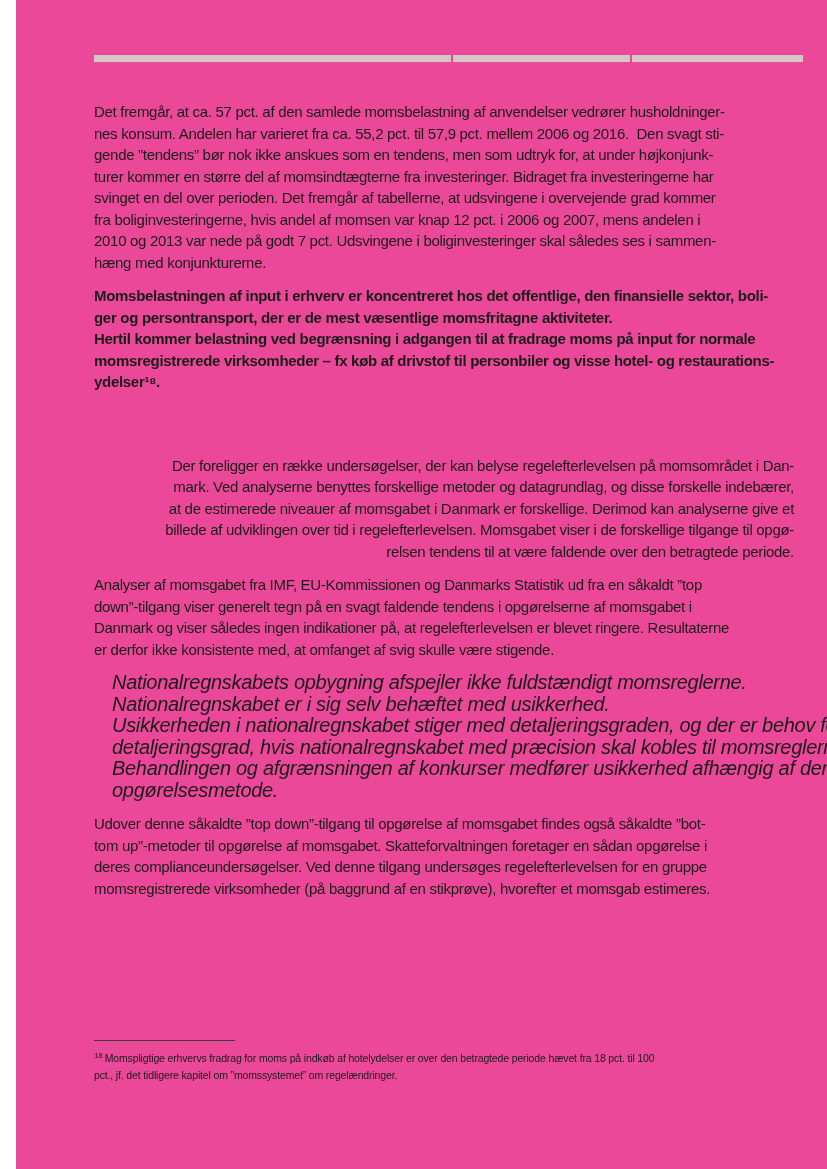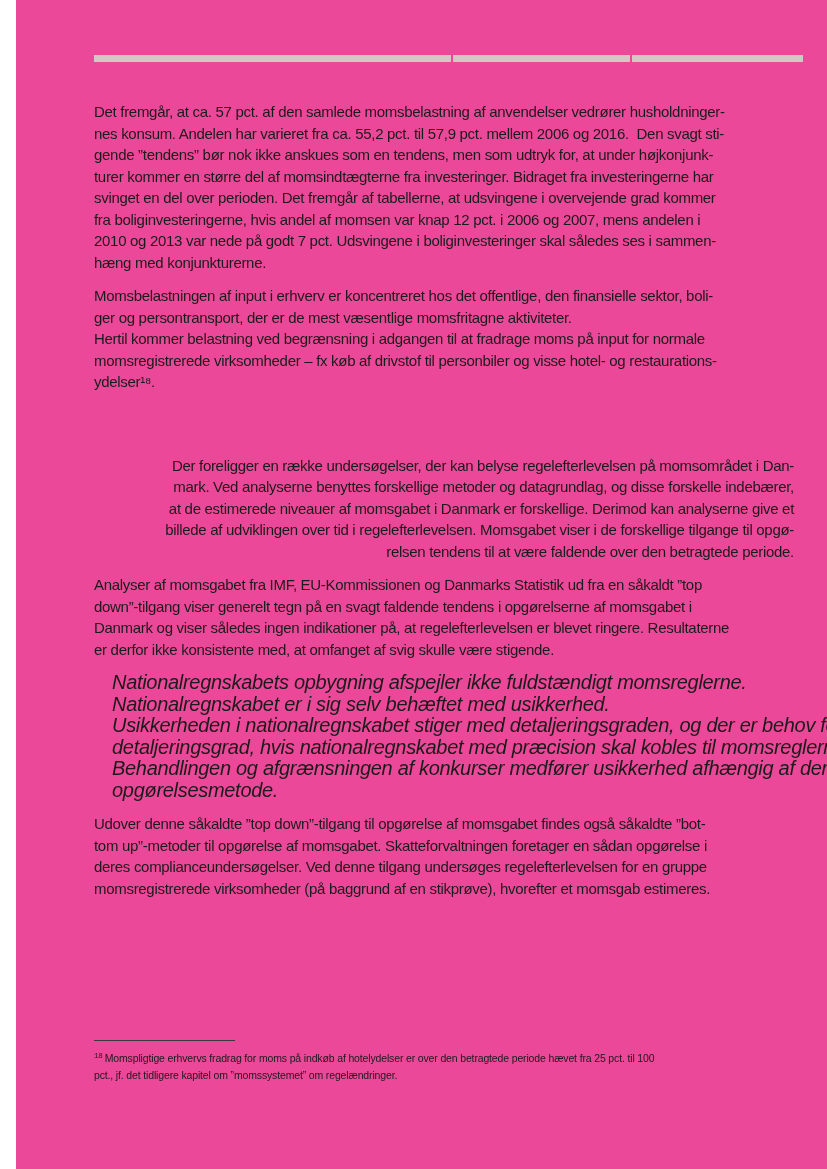--- a/index.html
+++ b/index.html
@@ -42,21 +42,21 @@
     top: 101px;
     width: 700px;
   }
   .para {
     margin: 0 0 12px 0;
     font-size: 15px;
     line-height: 21.5px;
     letter-spacing: -0.3px;
     white-space: pre;
   }
-  .para.tight { margin-bottom: 0; }
+  .para.tight { margin-bottom: 0; font-weight: bold; }
   .para.section-gap { margin-top: 62px; text-align: right; }
   .plain-list {
     margin: 0 0 12px 0;
     padding-left: 18px;
     font-size: 20px;
     line-height: 21.5px;
     letter-spacing: -0.3px;
     white-space: pre;
     font-style: italic;
   }
@@ -131,17 +131,17 @@
 Behandlingen og afgrænsningen af konkurser medfører usikkerhed afhængig af den konkrete
 opgørelsesmetode.</div>
     <p class="para">Udover denne såkaldte ”top down”-tilgang til opgørelse af momsgabet findes også såkaldte ”bot-
 tom up”-metoder til opgørelse af momsgabet. Skatteforvaltningen foretager en sådan opgørelse i
 deres complianceundersøgelser. Ved denne tilgang undersøges regelefterlevelsen for en gruppe
 momsregistrerede virksomheder (på baggrund af en stikprøve), hvorefter et momsgab estimeres.</p>
   </div>
 
   <div class="footnote">
     <div class="footnote-separator"></div>
-    <div class="footnote-text"><span class="fn-marker">18</span><span class="fn-body">Momspligtige erhvervs fradrag for moms på indkøb af hotelydelser er over den betragtede periode hævet fra 25 pct. til 100
+    <div class="footnote-text"><span class="fn-marker">18</span><span class="fn-body">Momspligtige erhvervs fradrag for moms på indkøb af hotelydelser er over den betragtede periode hævet fra 18 pct. til 100
 pct., jf. det tidligere kapitel om ”momssystemet” om regelændringer.</span></div>
   </div>
 
 </div>
 
 </body></html>

